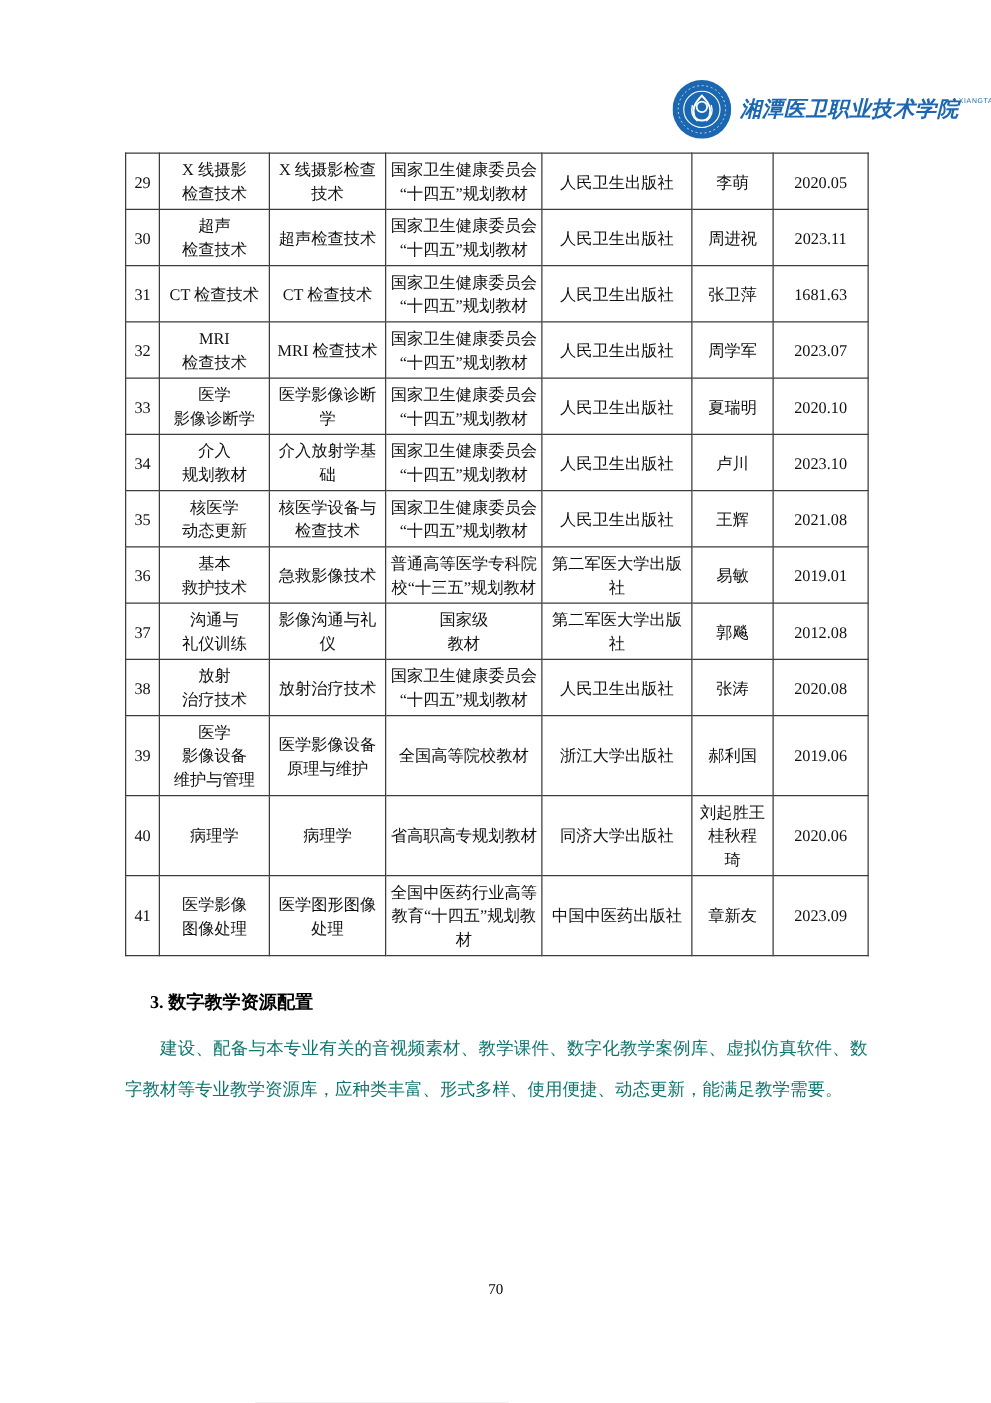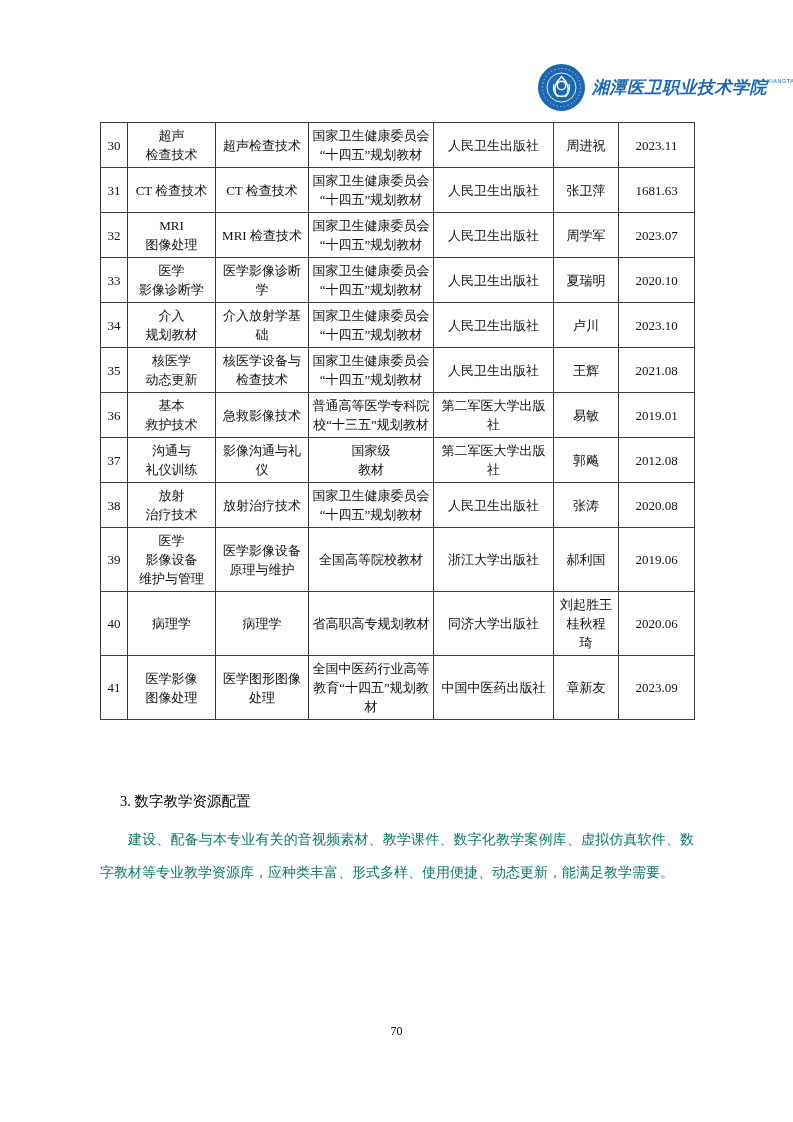--- a/index.html
+++ b/index.html
@@ -58,21 +58,21 @@
   .c-publisher{width:120px;}
   .c-author{width:65px;}
   .c-date{width:76px;}
   
   .bottom-section{
     position:absolute;left:100px;top:792px;width:594px;
   }
   .section-heading{
     margin:0 0 12px 20px;
     font-size:14.5px;
-    font-weight:normal;
+    font-weight:bold;
     color:#000;
   }
   .section-paragraph{
     margin:0;
     font-size:14px;
     line-height:33px;
     text-indent:2em;
     text-align:justify;
     color:#0f766e;
   }
@@ -108,20 +108,32 @@
       <col class="c-num">
         <col class="c-course">
         <col class="c-textbook">
         <col class="c-type">
       <col class="c-publisher">
         <col class="c-author">
         <col class="c-date">
     </colgroup>
     <tbody>
         <tr>
+          <td>29</td>
+          <td>X 线摄影
+检查技术</td>
+          <td>X 线摄影检查
+技术</td>
+          <td>国家卫生健康委员会
+“十四五”规划教材</td>
+          <td>人民卫生出版社</td>
+          <td>李萌</td>
+          <td>2020.05</td>
+        </tr>
+        <tr>
           <td>30</td>
           <td>超声
 检查技术</td>
           <td>超声检查技术</td>
           <td>国家卫生健康委员会
 “十四五”规划教材</td>
           <td>人民卫生出版社</td>
           <td>周进祝</td>
           <td>2023.11</td>
         </tr>
@@ -131,21 +143,21 @@
           <td>CT 检查技术</td>
           <td>国家卫生健康委员会
 “十四五”规划教材</td>
           <td>人民卫生出版社</td>
           <td>张卫萍</td>
           <td>1681.63</td>
         </tr>
         <tr>
           <td>32</td>
           <td>MRI
-图像处理</td>
+检查技术</td>
           <td>MRI 检查技术</td>
           <td>国家卫生健康委员会
 “十四五”规划教材</td>
           <td>人民卫生出版社</td>
           <td>周学军</td>
           <td>2023.07</td>
         </tr>
         <tr>
           <td>33</td>
           <td>医学

